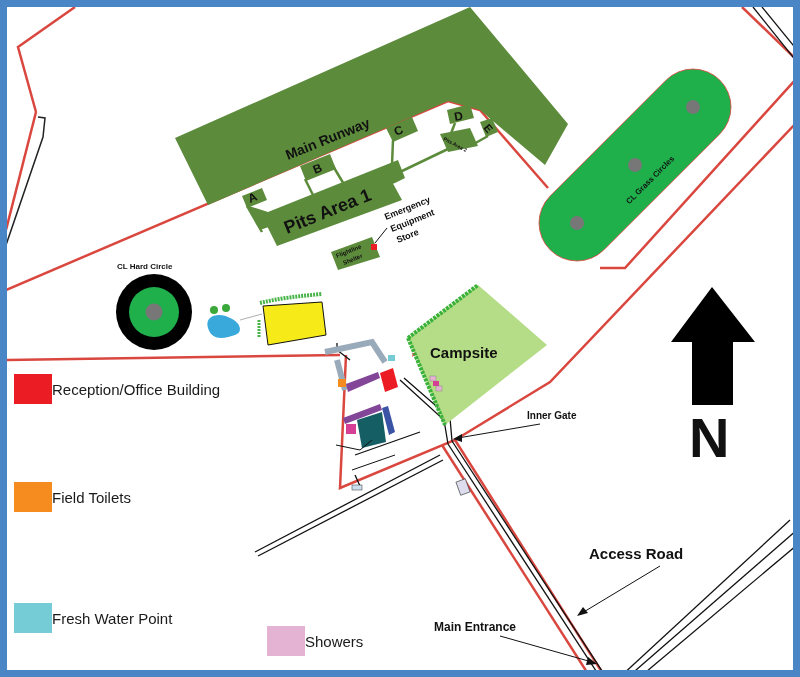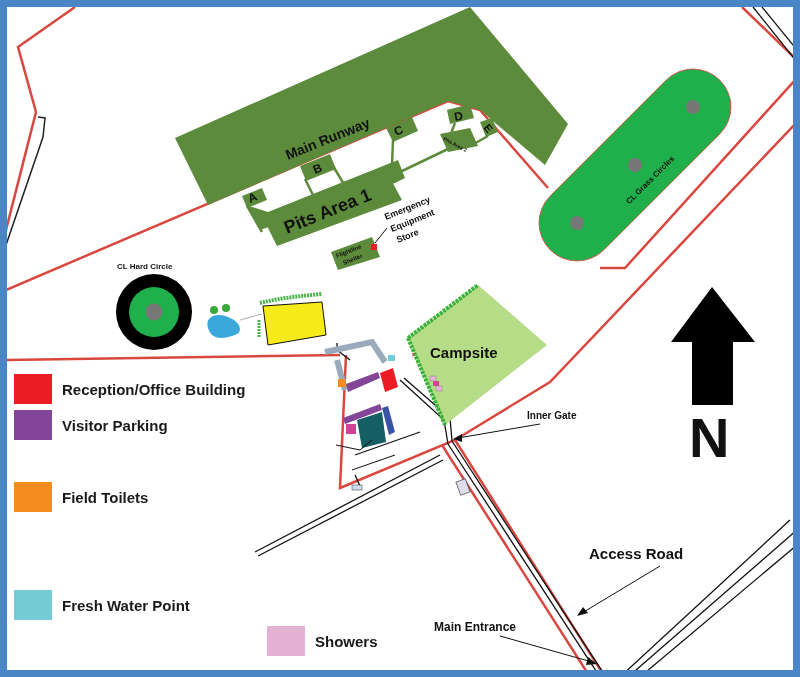--- a/index.html
+++ b/index.html
@@ -3,21 +3,21 @@
 <meta charset="utf-8">
 <style>
   html, body { margin:0; padding:0; }
   body { width:800px; height:677px; background:#4a86c5; font-family:"Liberation Sans", sans-serif; overflow:hidden; }
   #frame { position:absolute; left:7px; top:7px; width:786px; height:663px; background:#ffffff; overflow:hidden; }
   #map { position:absolute; left:-7px; top:-7px; width:800px; height:677px; }
   .lbl { font-family:"Liberation Sans", sans-serif; font-weight:bold; fill:#111; }
   #legend { position:absolute; left:14px; top:373px; width:360px; height:290px; }
   .leg-item { position:absolute; left:0; height:32px; display:flex; align-items:center; }
   .swatch { width:38px; height:30px; display:inline-block; }
-  .leg-label { margin-left:10px; font-weight:bold; font-size:15px; color:#1a1a1a; white-space:nowrap; }
+  .leg-label { font-weight:normal; font-size:15px; color:#1a1a1a; white-space:nowrap; }
 </style>
 </head>
 <body>
 
 <div id="frame">
 <svg id="map" viewBox="0 0 800 677" xmlns="http://www.w3.org/2000/svg">
 
   <g fill="none" stroke="#d9473f" stroke-width="2.5">
     <polyline points="75,7 18,47 36,112"></polyline>
     <polyline points="36,112 6,230"></polyline>
@@ -163,29 +163,25 @@
     <polygon points="712,287 755,342 733,342 733,405 692,405 692,342 671,342" fill="#000"></polygon>
     <text class="lbl" font-size="56" fill="#000" x="689" y="457">N</text>
   </g>
 </svg>
 
 <div id="legend" style="left:7px;top:366px;">
   <div class="leg-item" style="top:0px">
     <span class="swatch" style="background:#ec1c24"></span>
     <span class="leg-label">Reception/Office Building</span>
   </div>
-  <div class="leg-item" style="top:36px">
-    <span class="swatch" style="background:#834597"></span>
-    <span class="leg-label">Visitor Parking</span>
-  </div>
   <div class="leg-item" style="top:108px">
     <span class="swatch" style="background:#f68b1f"></span>
     <span class="leg-label">Field Toilets</span>
   </div>
-  <div class="leg-item" style="top:216px">
+  <div class="leg-item" style="top:229px">
     <span class="swatch" style="background:#76ccd6"></span>
     <span class="leg-label">Fresh Water Point</span>
   </div>
   <div class="leg-item" style="top:252px;left:253px">
     <span class="swatch" style="background:#e4b3d3"></span>
     <span class="leg-label">Showers</span>
   </div>
 </div>
 </div>
 

